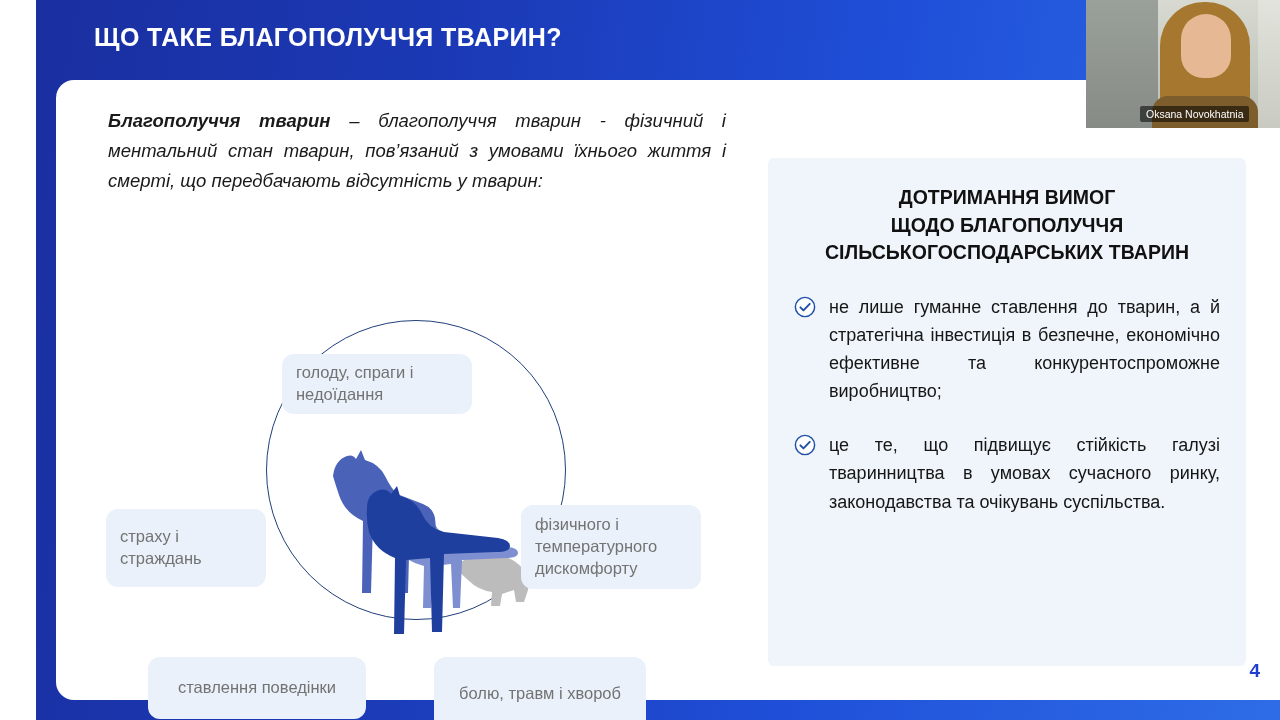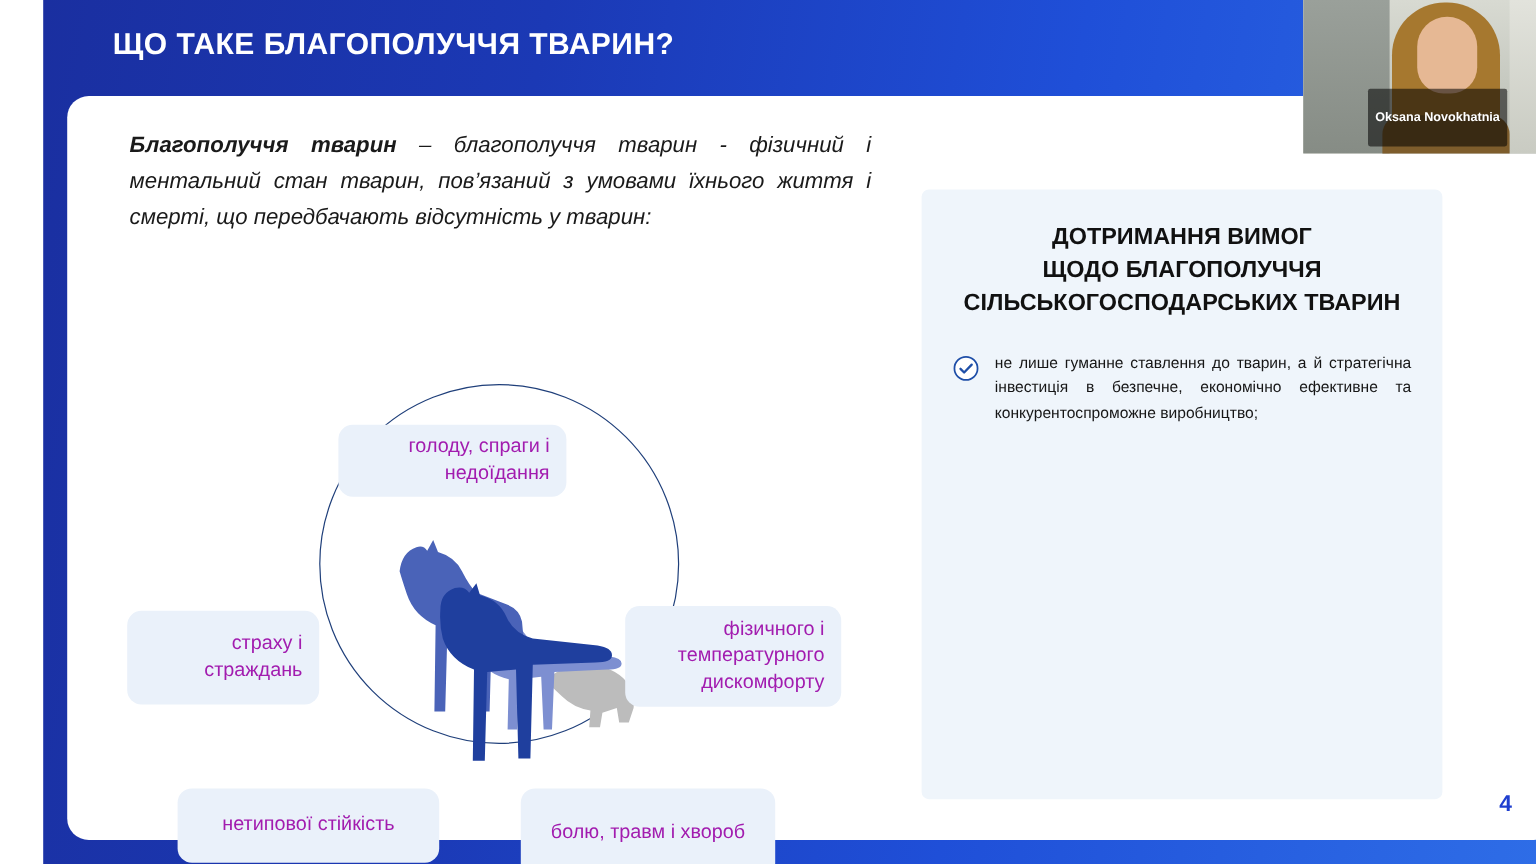--- a/index.html
+++ b/index.html
@@ -61,24 +61,24 @@
     position: absolute;
     left: 180px; top: 55px;
     width: 300px; height: 300px;
     border: 1.6px solid #1f3f7a;
     border-radius: 50%;
   }
   .chip {
     position: absolute;
     background: #eaf1fa;
     border-radius: 12px;
-    color: #a21caf;
+    color: #737373;
     font-size: 16.5px;
     line-height: 1.32;
-    text-align: right;
+    text-align: left;
     padding: 14px 14px;
     display: flex;
     align-items: center;
     justify-content: center;
   }
   #chip-hunger { left: 196px; top: 90px;  width: 190px; height: 60px; transform: translate(0,-1px); }
   #chip-fear   { left: 20px;  top: 244px; width: 160px; height: 78px; }
   #chip-phys   { left: 435px; top: 240px; width: 180px; height: 84px; background: #eaf1fa; }
   #chip-behav  { left: 62px;  top: 392px; width: 218px; height: 62px; }
   #chip-pain   { left: 348px; top: 392px; width: 212px; height: 74px; }
@@ -87,21 +87,21 @@
   #animals { position: absolute; left: 185px; top: 175px; width: 300px; height: 210px; }
   .horse { fill: #4a63b8; }
   .cow   { fill: #1f3f9e; }
   .goat  { fill: #7d8fd1; }
   .sheep { fill: #bcbcbc; }
 
   
   #panel {
     position: absolute;
     left: 712px; top: 78px;
-    width: 434px; height: 508px;
+    width: 478px; height: 508px;
     background: #eff5fb;
     border-radius: 6px;
     padding: 26px 26px 20px 26px;
   }
   #panel-title {
     text-align: center;
     font-size: 19.5px;
     font-weight: bold;
     line-height: 1.42;
     color: #111111;
@@ -112,21 +112,21 @@
     align-items: flex-start;
     margin-top: 26px;
   }
   .bullet-icon {
     flex: 0 0 auto;
     width: 22px; height: 22px;
     margin-right: 13px;
     margin-top: 3px;
   }
   .bullet-text {
-    font-size: 13px;
+    font-size: 18px;
     line-height: 1.56;
     color: #161616;
     text-align: justify;
   }
   
   #page-num {
     position: absolute;
     right: 36px; bottom: 18px;
     color: #1f3fcf;
     font-size: 19px;
@@ -166,24 +166,23 @@
     position: absolute; left: 66px; top: 96px; width: 106px; height: 34px;
     background: #7e5d2c;
     border-radius: 16px 16px 0 0;
   }
   #cam-name {
     position: absolute;
     left: 54px; bottom: 6px;
     background: rgba(0,0,0,0.55);
     color: #ffffff;
     font-size: 10.5px;
-    padding: 18px 6px;
+    padding: 2px 6px;
     border-radius: 2px;
     white-space: nowrap;
-    font-weight: bold;
   }
 </style>
 </head>
 <body>
 
 <div id="slide">
 
   <div id="header">
     <div id="header-title">ЩО ТАКЕ БЛАГОПОЛУЧЧЯ ТВАРИН?</div>
   </div>
@@ -204,37 +203,44 @@
         <path class="goat" d="M118 96 q-2 -16 10 -22 q6 -3 10 2 l6 -8 l3 9 q14 2 20 12 q8 12 26 14 l44 4 q10 1 10 6 q0 5 -12 5 l-44 2 l-2 48 l-7 0 l-2 -44 l-18 2 l-2 42 l-8 0 l1 -42 q-18 -4 -26 -18 q-8 -12 -9 -12 z"></path>
 
         <path class="horse" d="M62 36 q2 -16 14 -20 q6 -2 9 3 l5 -9 l4 10 q14 4 20 16 q6 12 12 18 l26 10 q10 4 12 14 l2 22 q1 10 -4 10 q-5 0 -6 -9 l-3 -16 l-14 -6 l-2 74 l-9 0 l-2 -70 l-24 -2 l-2 72 l-9 0 l1 -72 q-18 -8 -24 -26 q-4 -12 -6 -19 z"></path>
 
         <path class="cow" d="M96 68 q0 -14 12 -18 q8 -2 12 4 l6 -8 l3 10 q16 4 22 18 q6 14 22 18 l54 6 q12 2 12 8 q0 6 -14 6 l-52 2 l-2 78 l-10 0 l-2 -74 l-24 2 l-2 74 l-10 0 l1 -76 q-20 -8 -26 -26 q-3 -12 -2 -24 z"></path>
       </svg>
 
       <div class="chip" id="chip-hunger">голоду, спраги і недоїдання</div>
       <div class="chip" id="chip-fear">страху і страждань</div>
       <div class="chip" id="chip-phys">фізичного і температурного дискомфорту</div>
-      <div class="chip" id="chip-behav">нетипової стійкість</div>
+      <div class="chip" id="chip-behav">ставлення поведінки</div>
       <div class="chip" id="chip-pain">болю, травм і хвороб</div>
     </div>
 
     <div id="panel">
       <div id="panel-title">ДОТРИМАННЯ ВИМОГ
 ЩОДО БЛАГОПОЛУЧЧЯ
 СІЛЬСЬКОГОСПОДАРСЬКИХ ТВАРИН</div>
 
       <div class="bullet-row">
         <svg class="bullet-icon" viewBox="0 0 24 24">
           <circle cx="12" cy="12" r="10.5" fill="#ffffff" stroke="#1f4fa8" stroke-width="1.6"></circle>
           <path d="M7 12.4 l3.3 3.3 L17.2 8.6" fill="none" stroke="#1f4fa8" stroke-width="2.1" stroke-linecap="round" stroke-linejoin="round"></path>
         </svg>
         <div class="bullet-text">не лише гуманне ставлення до тварин, а й стратегічна інвестиція в безпечне, економічно ефективне та конкурентоспроможне виробництво;</div>
       </div>
 
+      <div class="bullet-row">
+        <svg class="bullet-icon" viewBox="0 0 24 24">
+          <circle cx="12" cy="12" r="10.5" fill="#ffffff" stroke="#1f4fa8" stroke-width="1.6"></circle>
+          <path d="M7 12.4 l3.3 3.3 L17.2 8.6" fill="none" stroke="#1f4fa8" stroke-width="2.1" stroke-linecap="round" stroke-linejoin="round"></path>
+        </svg>
+        <div class="bullet-text">це те, що підвищує стійкість галузі тваринництва в умовах сучасного ринку, законодавства та очікувань суспільства.</div>
+      </div>
     </div>
 
     <div id="page-num">4</div>
   </div>
 
   <div id="webcam">
     <div id="cam-bg"></div>
     <div id="cam-door"></div>
     <div id="cam-wallR"></div>
     <div id="cam-person-hair"></div>

